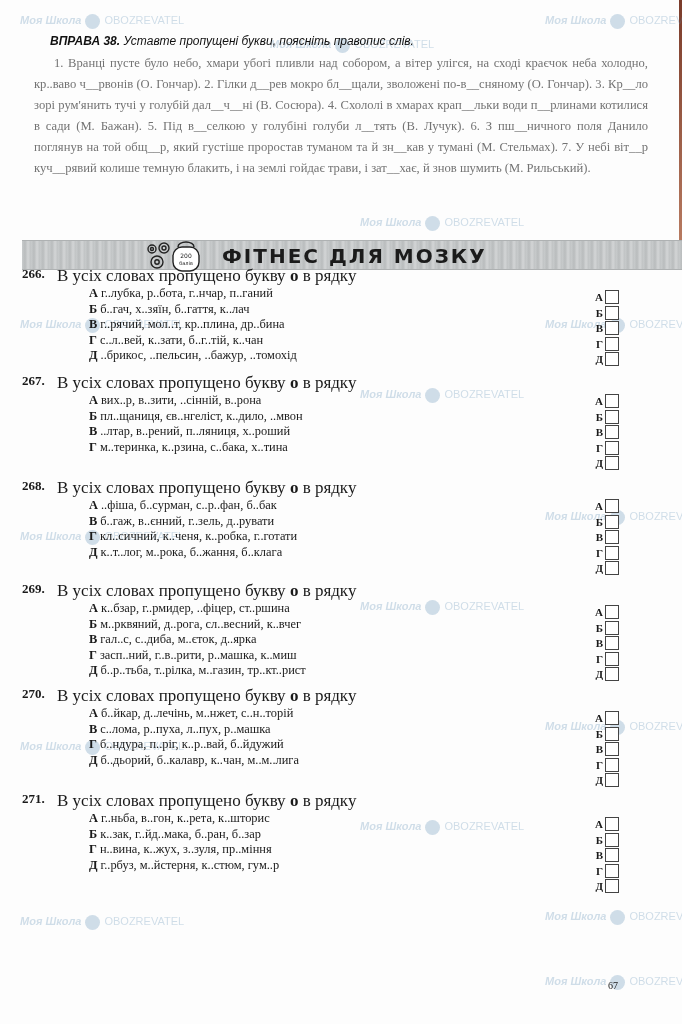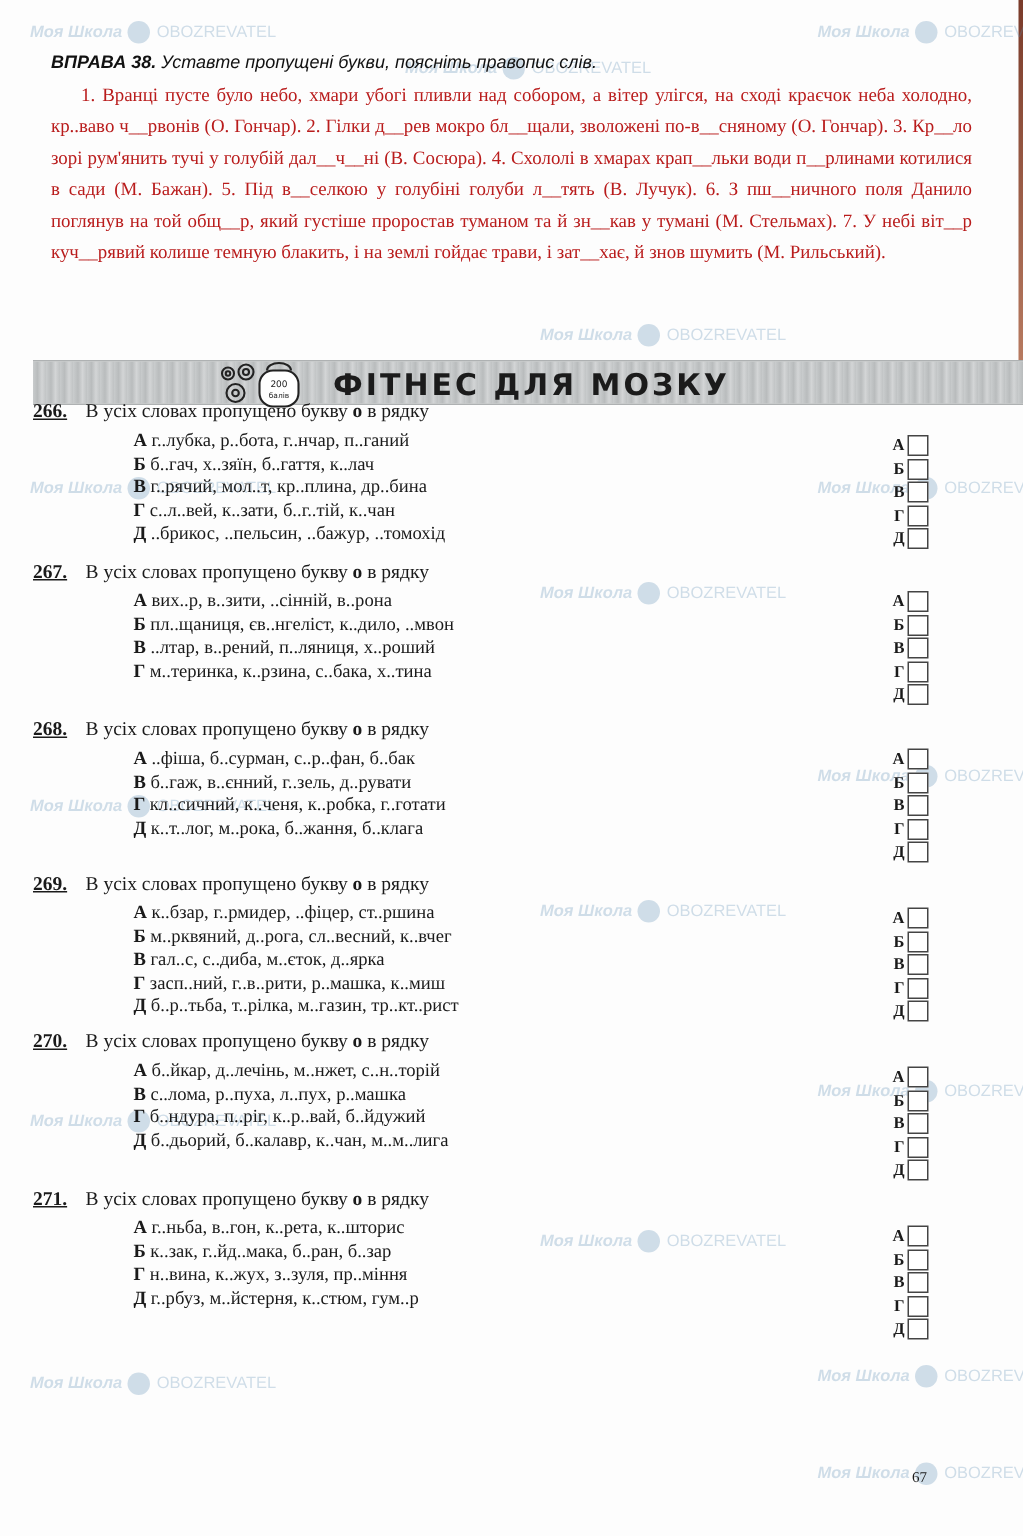--- a/index.html
+++ b/index.html
@@ -2,32 +2,32 @@
 <html><head>
   <meta charset="utf-8">
   <style>
     * { box-sizing: border-box; margin: 0; padding: 0; }
     html, body { width: 682px; height: 1024px; background: #ffffff; overflow: hidden; }
     body { position: relative; font-family: "Liberation Serif", serif; color: #1a1a1a; }
     .page { position: absolute; left: 0; top: 0; width: 682px; height: 1024px; background: #fdfdfd; }
     .edge { position: absolute; right: 0; top: 0; width: 3px; height: 240px; background: linear-gradient(#7a3b2a, #b77a60); }
 
     .ex-title { position: absolute; left: 34px; top: 34px; font-family: "Liberation Sans", sans-serif; font-size: 12px; font-style: italic; color: #111; }
-    .ex-title b { font-weight: bold; }
-    .ex-body { position: absolute; left: 34px; top: 53px; width: 614px; font-size: 12.6px; line-height: 21px; text-align: justify; text-indent: 20px; color: #b91c1c; }
+    .ex-title b { font-weight: bold; margin-left: 16px; }
+    .ex-body { position: absolute; left: 34px; top: 53px; width: 614px; font-size: 12.6px; line-height: 21px; text-align: justify; text-indent: 20px; color: #737373; }
 
     .banner { position: absolute; left: 22px; top: 240px; width: 672px; height: 30px;
       background: repeating-linear-gradient(90deg, #c8cbcc 0px, #b9bcbd 3px, #d3d5d6 6px, #bfc2c3 9px);
       border-top: 1px solid #aeb1b2; border-bottom: 1px solid #aeb1b2; }
     .banner-icons { position: absolute; left: 120px; top: -2px; width: 72px; height: 34px; }
     .banner-title { position: absolute; left: 200px; top: 3px; font-family: "DejaVu Sans", sans-serif; font-weight: bold; font-size: 20px; letter-spacing: 2px; color: #1b1b1b; }
 
     .task { position: absolute; left: 0; width: 682px; }
-    .task-num { position: absolute; left: 22px; top: 0; font-weight: bold; font-size: 13px; text-decoration: underline; }
-    .task-q { position: absolute; left: 57px; top: 0; font-size: 13px; }
+    .task-num { position: absolute; left: 22px; top: 0; font-weight: bold; font-size: 13px; }
+    .task-q { position: absolute; left: 57px; top: 0; font-size: 17px; }
     .task-q b { font-weight: bold; }
     .opts { position: absolute; left: 57px; top: 20px; margin-left: 32px; }
     .opt { height: 15.6px; font-size: 12.4px; line-height: 15.6px; white-space: nowrap; }
     .opt .ltr { font-weight: bold; margin-right: 3px; }
 
     .answers { position: absolute; left: 593px; }
     .ans { position: relative; height: 15.6px; }
     .ans .al { position: absolute; left: 0; top: 1px; font-size: 11px; font-weight: bold; width: 10px; text-align: right; }
     .ans .box { position: absolute; left: 12px; top: 0; width: 14px; height: 14px; border: 1px solid #444; background: #fff; }
 

